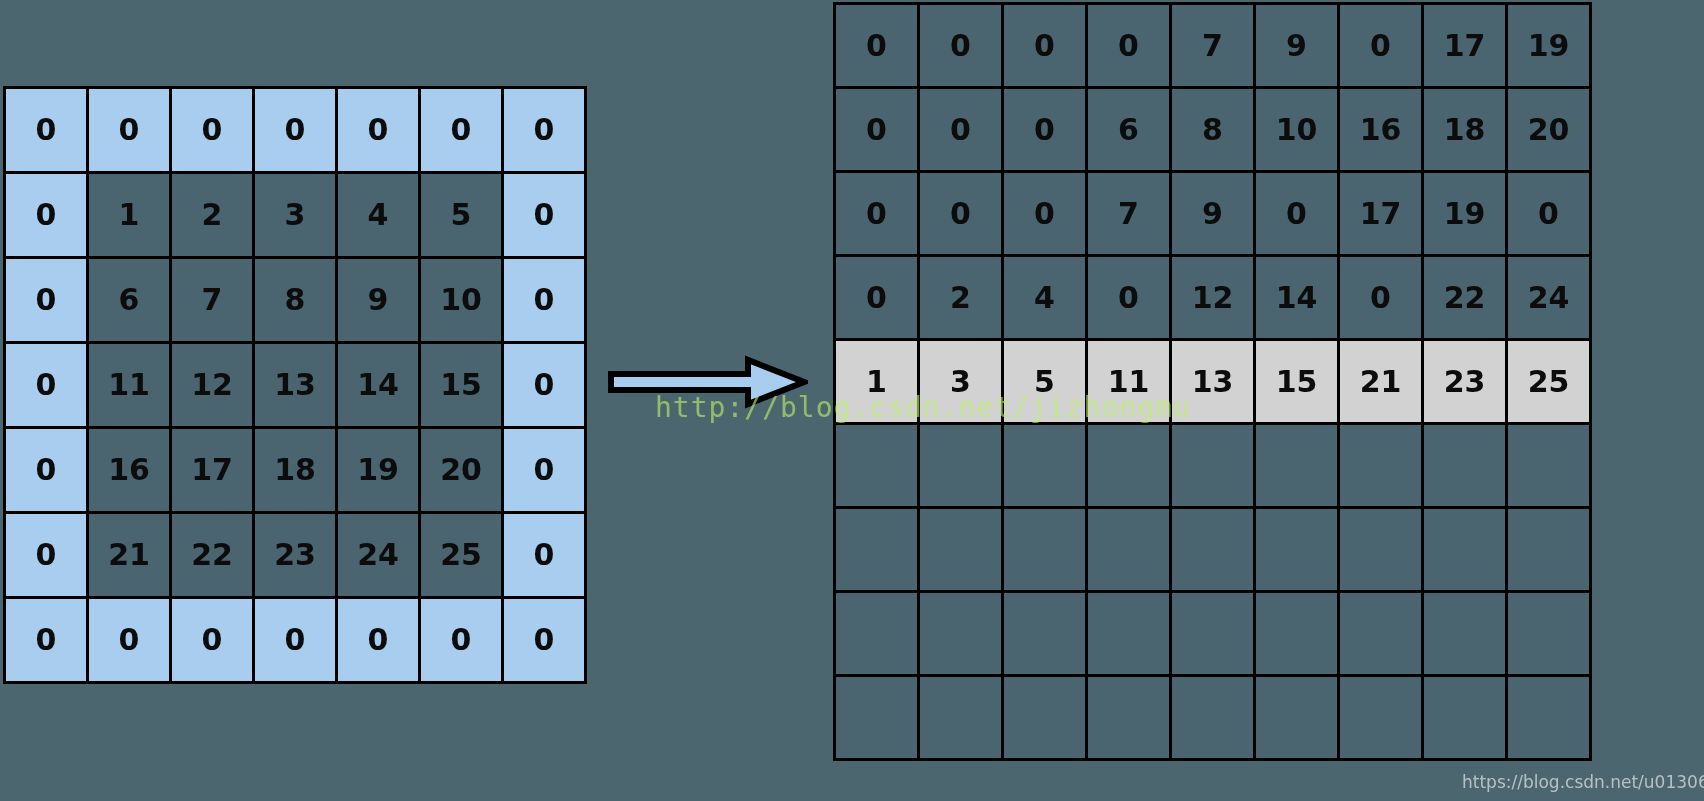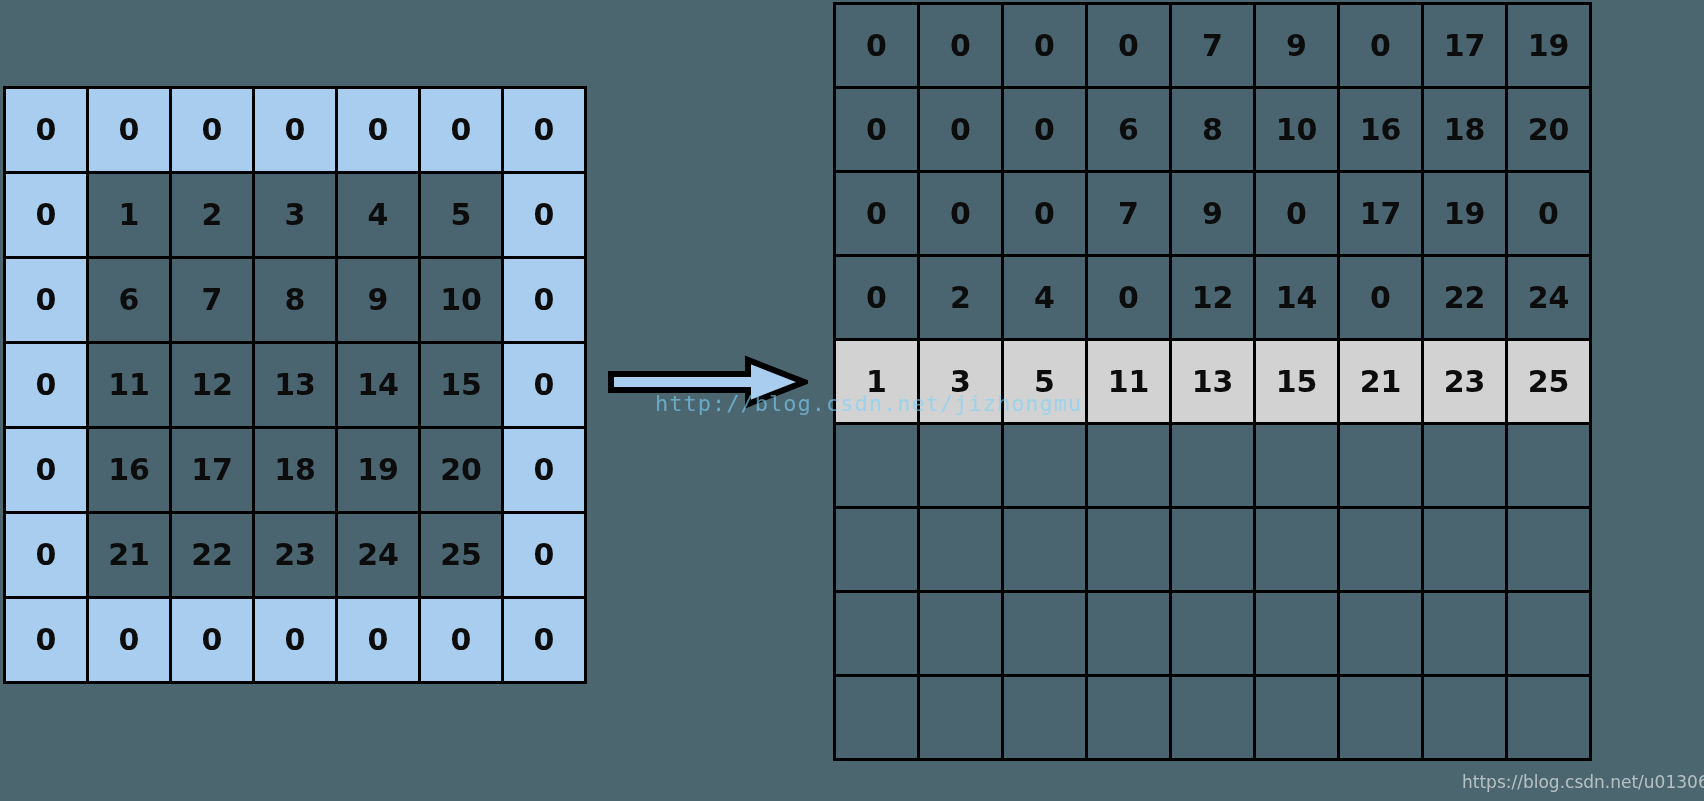--- a/index.html
+++ b/index.html
@@ -58,23 +58,23 @@
     position:absolute;
     color:#b9c4c7;
     opacity:.72;
     white-space:nowrap;
     pointer-events:none;
     user-select:none;
   }
   #wm-center{
     left:655px;top:391px;
     font-family:"DejaVu Sans Mono","Liberation Mono",monospace;
-    font-size:22px;
+    font-size:28px;
     letter-spacing:1px;
-    color:#7dd3fc;
+    color:#bef264;
     opacity:.62;
   }
   #wm-bottom{
     left:1462px;top:772px;
     font-size:17px;
     color:#c9d2d4;
     opacity:.85;
   }
 </style>
 </head>

